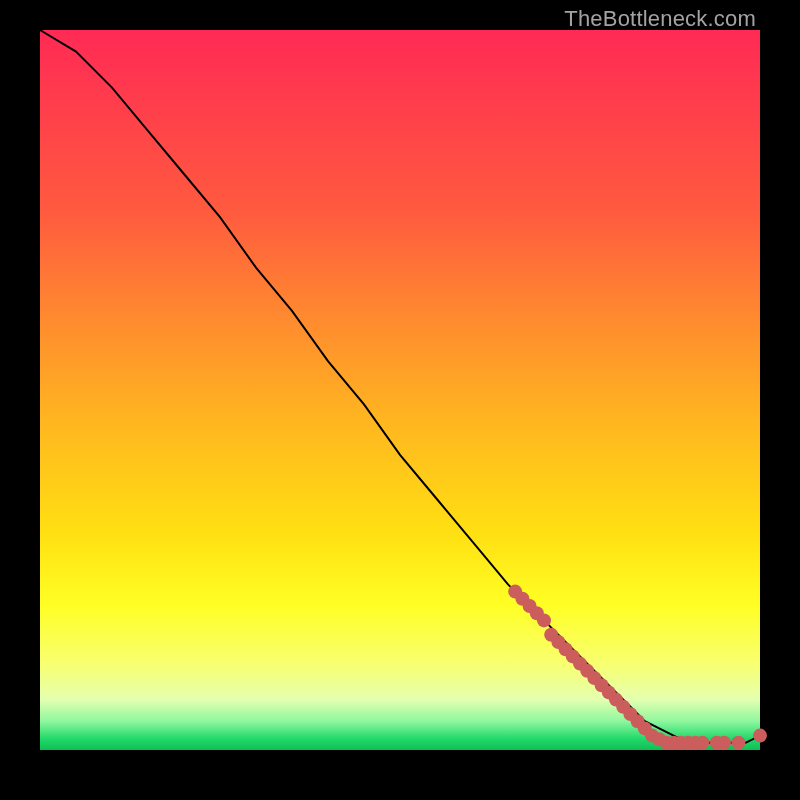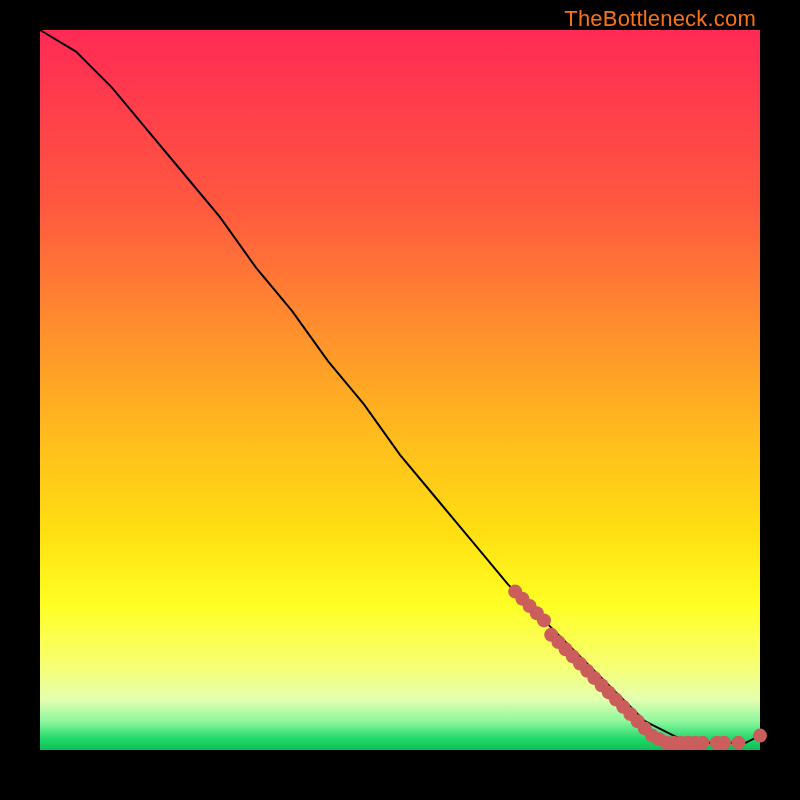--- a/index.html
+++ b/index.html
@@ -39,21 +39,21 @@
       #e4ffb0 93%,
       #8ff79e 96%,
       #1fd86a 98.5%,
       #0fbf55 100%
     );
   }
   .watermark {
     position: absolute;
     top: 6px;
     right: 44px;
-    color: #f97316;
+    color: #a3a3a3;
     font-size: 22px;
     font-weight: 500;
     letter-spacing: 0.2px;
   }
   svg.plot {
     position: absolute;
     left: 0;
     top: 0;
     width: 720px;
     height: 720px;

